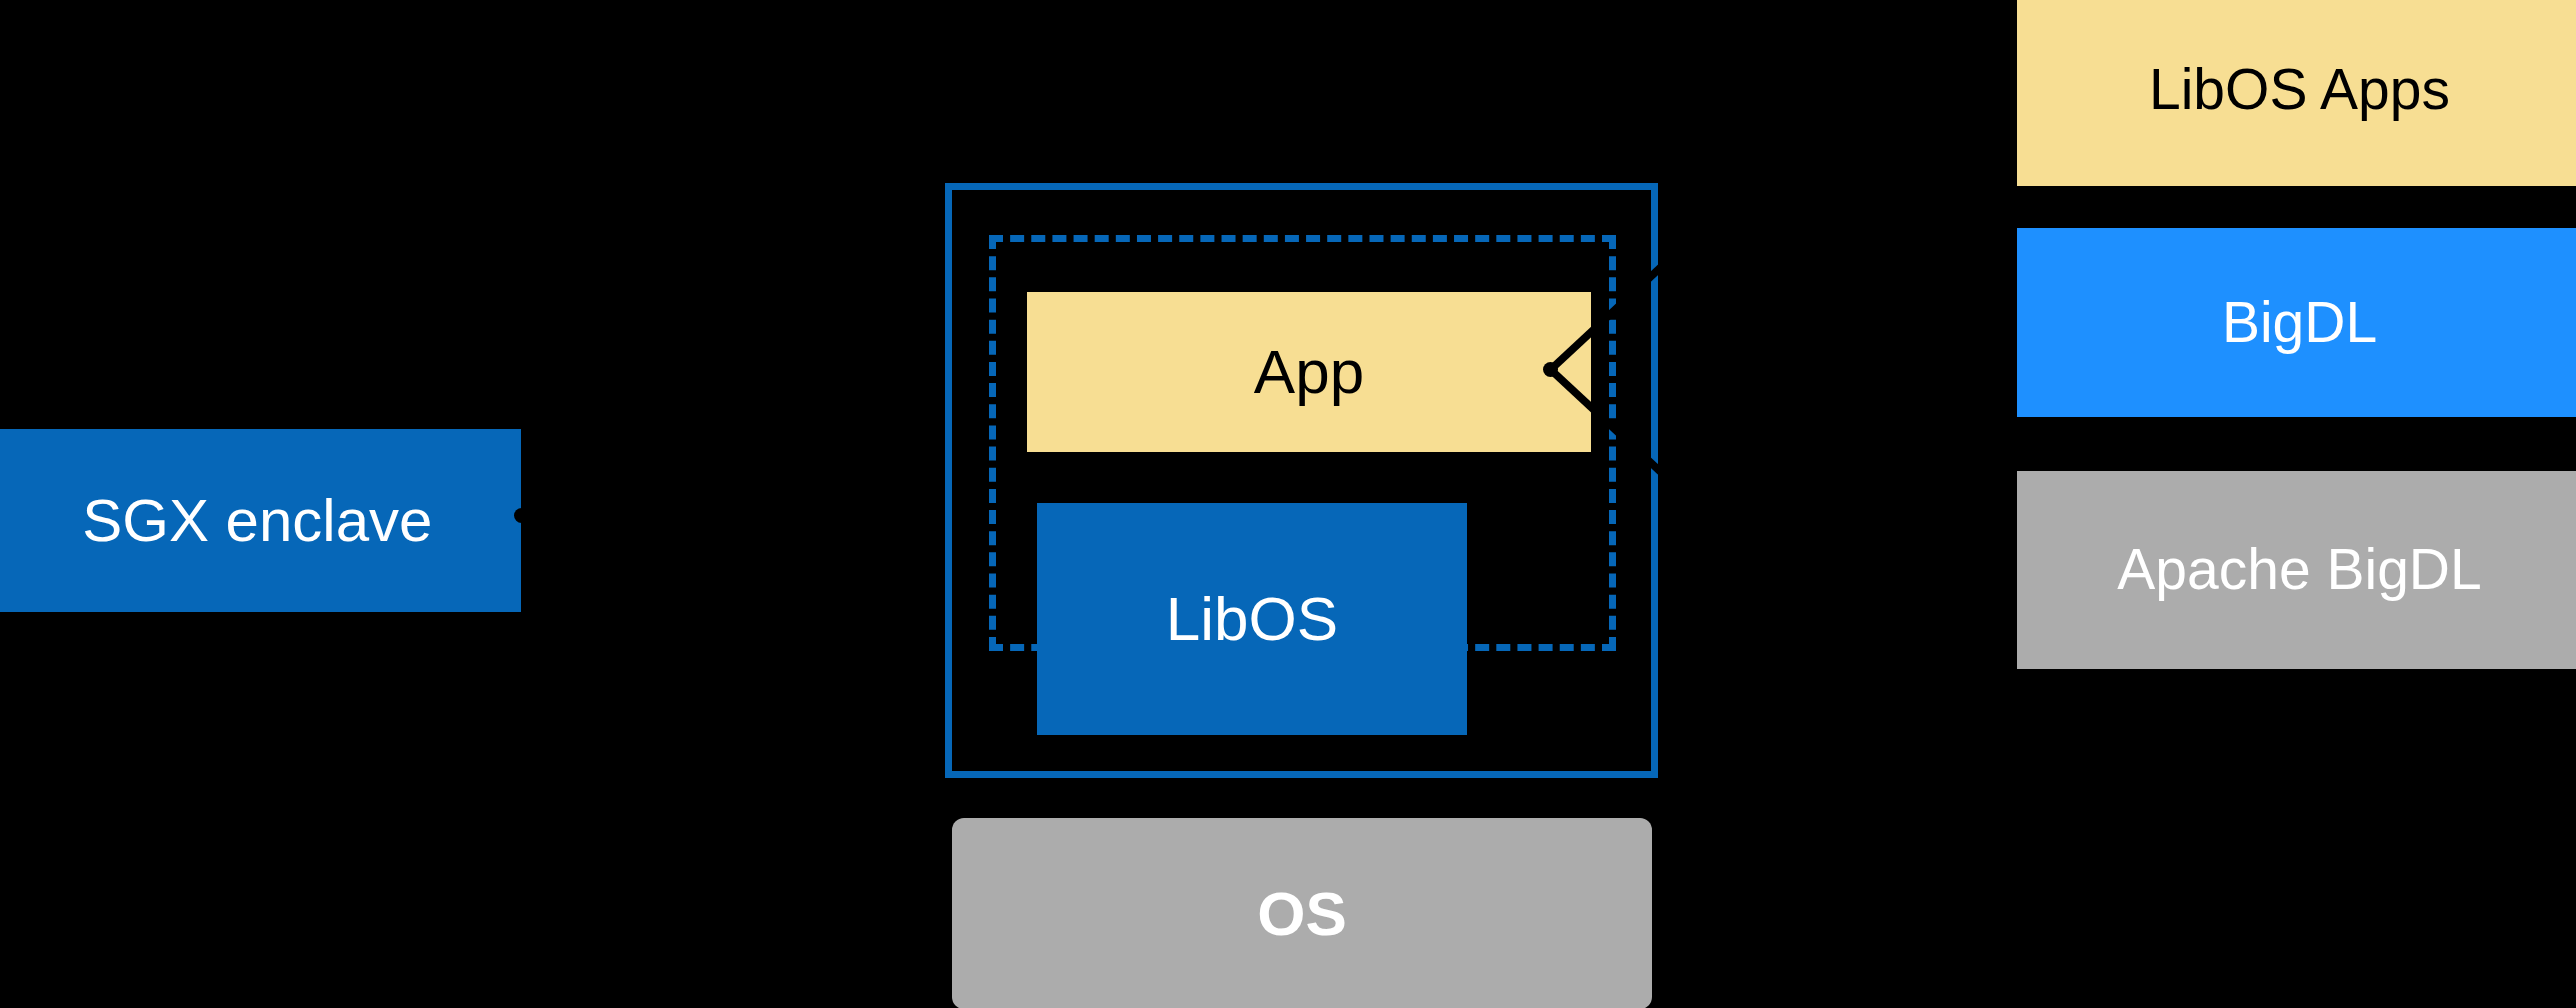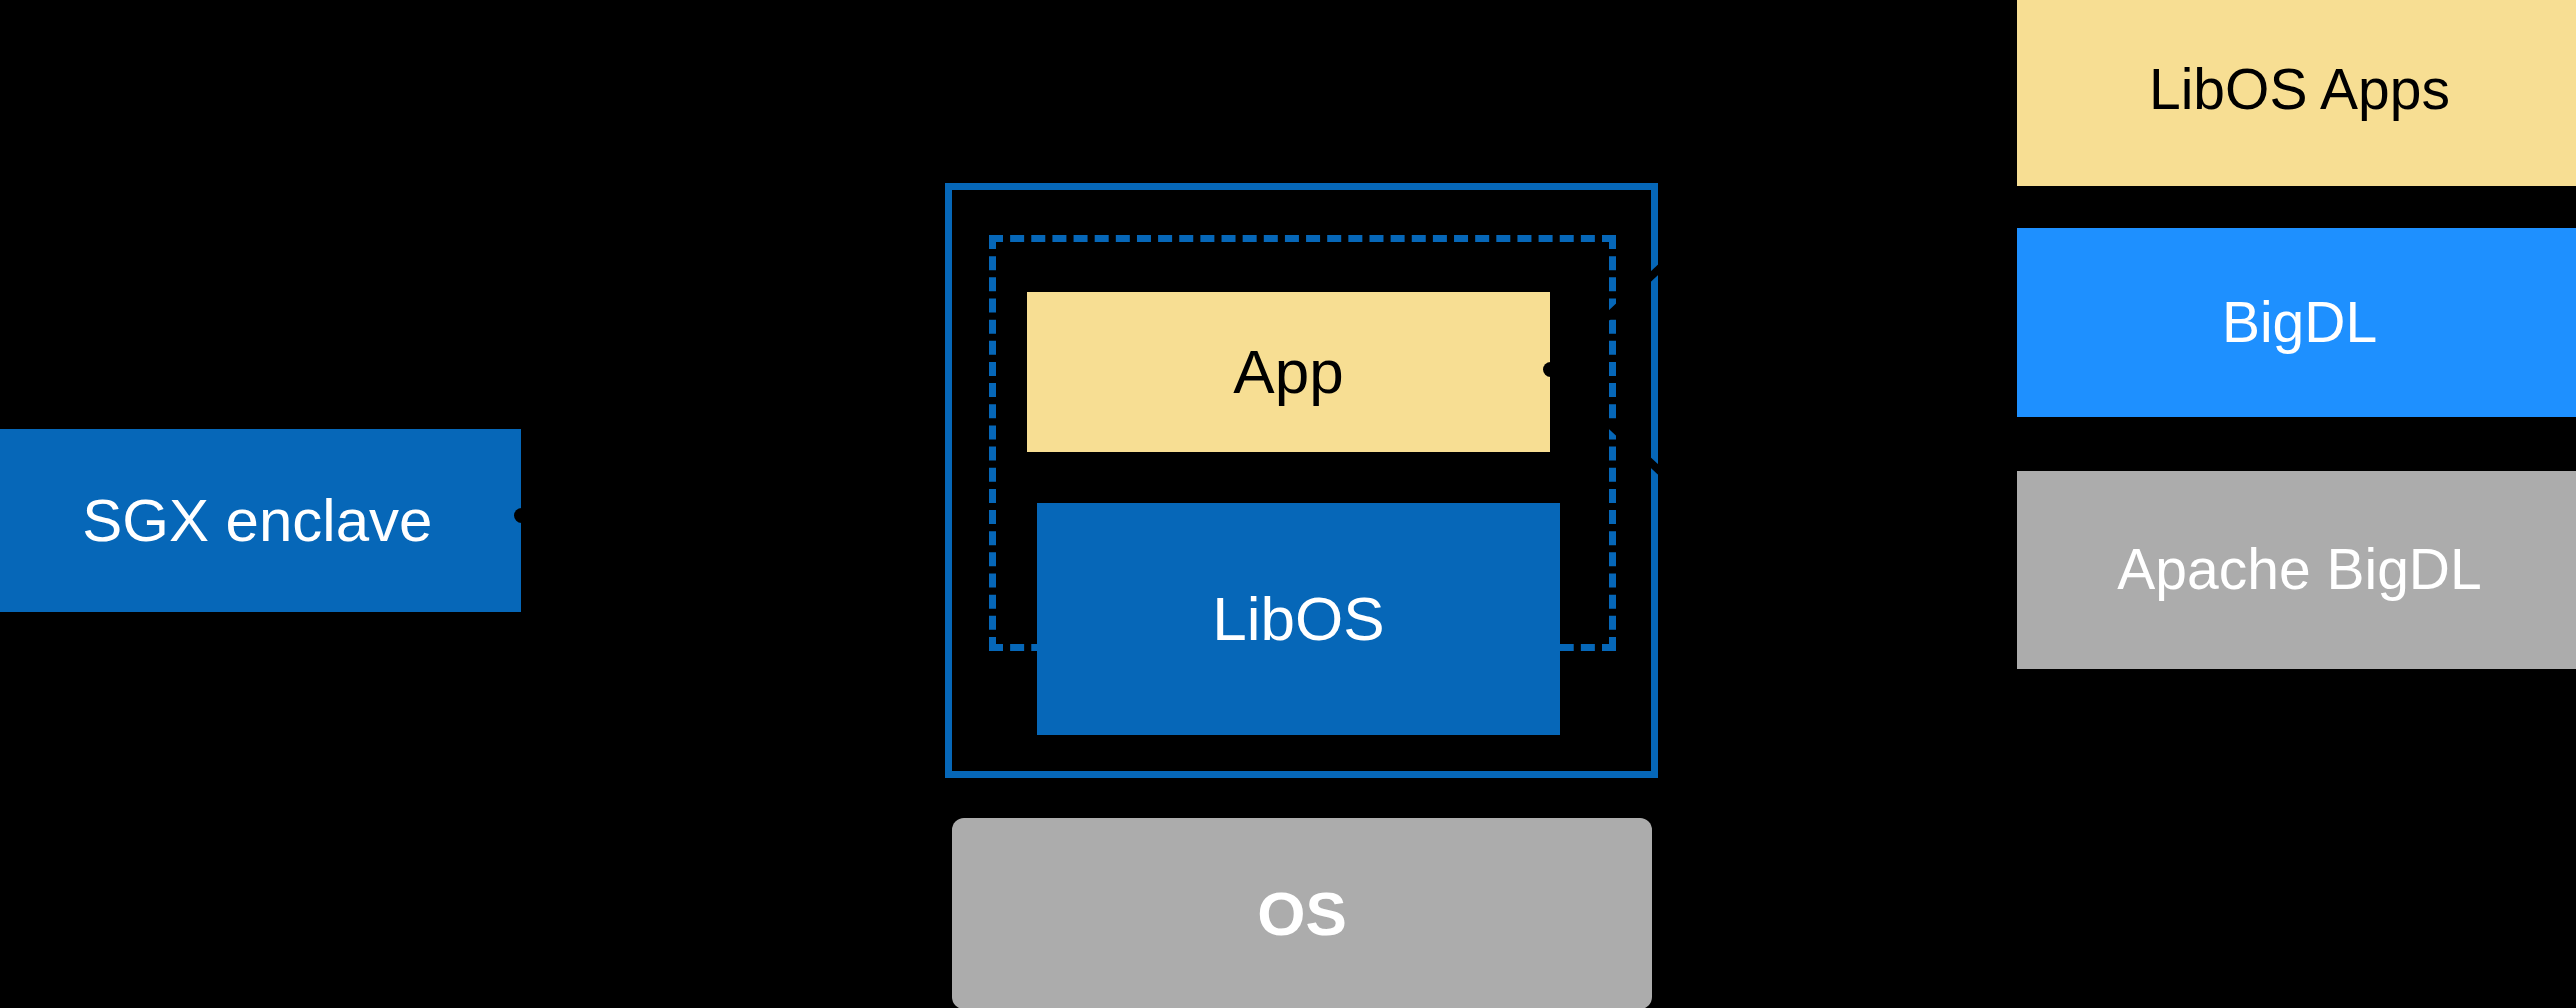--- a/index.html
+++ b/index.html
@@ -58,28 +58,28 @@
     top: 235px;
     width: 627px;
     height: 416px;
     box-sizing: border-box;
     border: 7.5px dashed #0667b8;
     background: transparent;
   }
   #app-box {
     left: 1027px;
     top: 292px;
-    width: 523px;
+    width: 564px;
     height: 160px;
     font-size: 62px;
   }
   #libos-box {
     left: 1037px;
     top: 503px;
-    width: 523px;
+    width: 430px;
     height: 232px;
     font-size: 62px;
   }
   #os-box {
     left: 952px;
     top: 818px;
     width: 700px;
     height: 191px;
     font-size: 62px;
     font-weight: bold;

